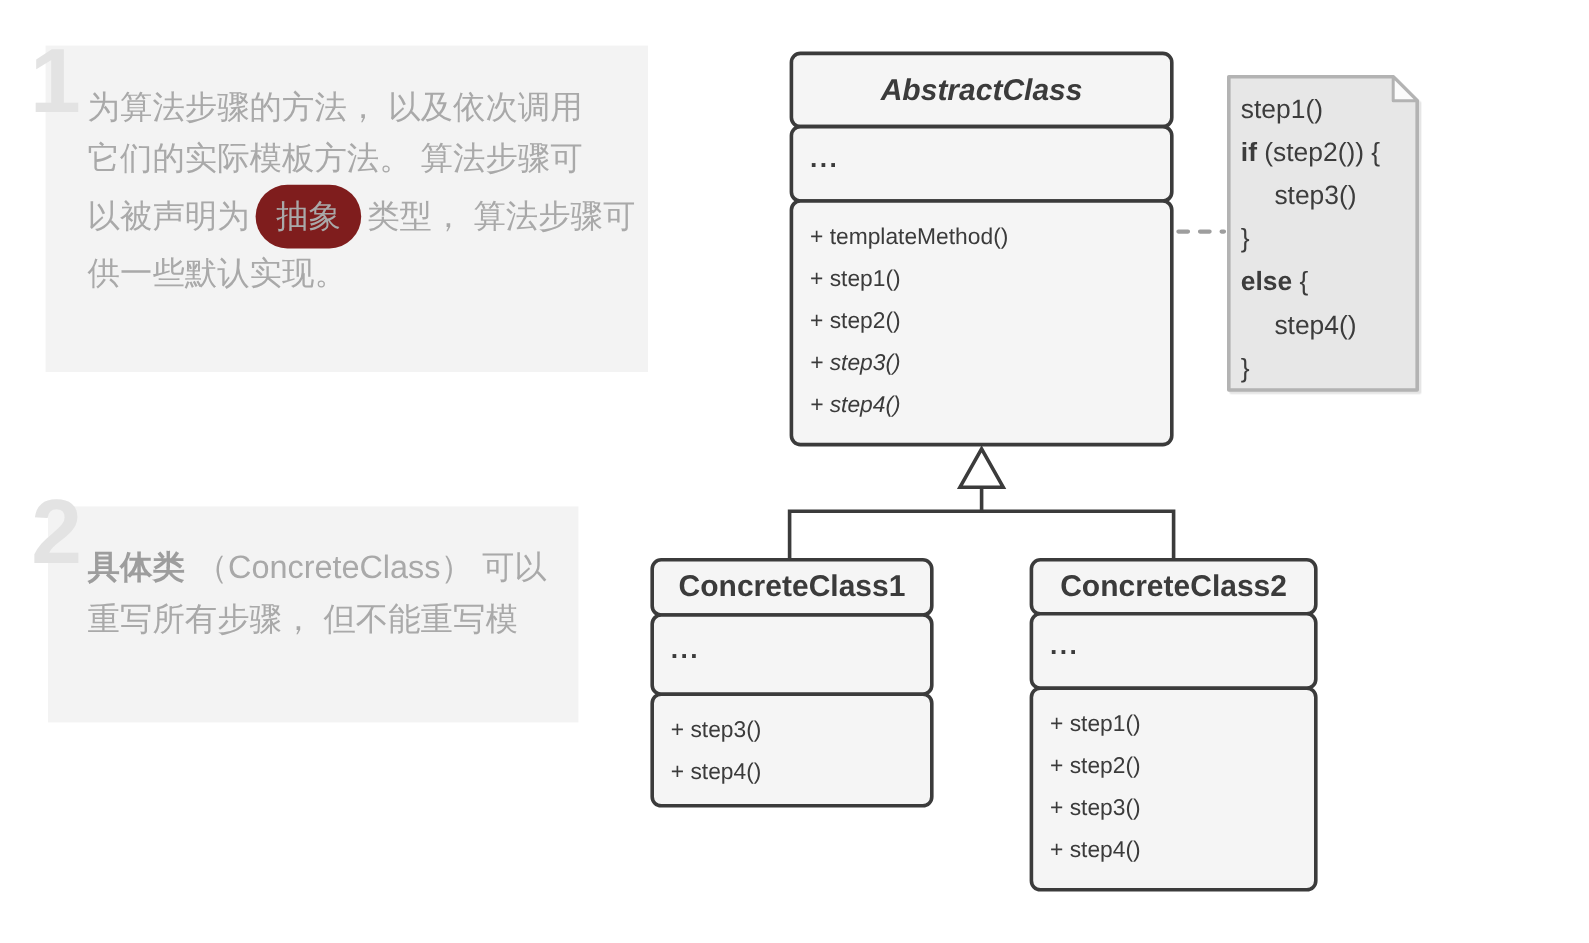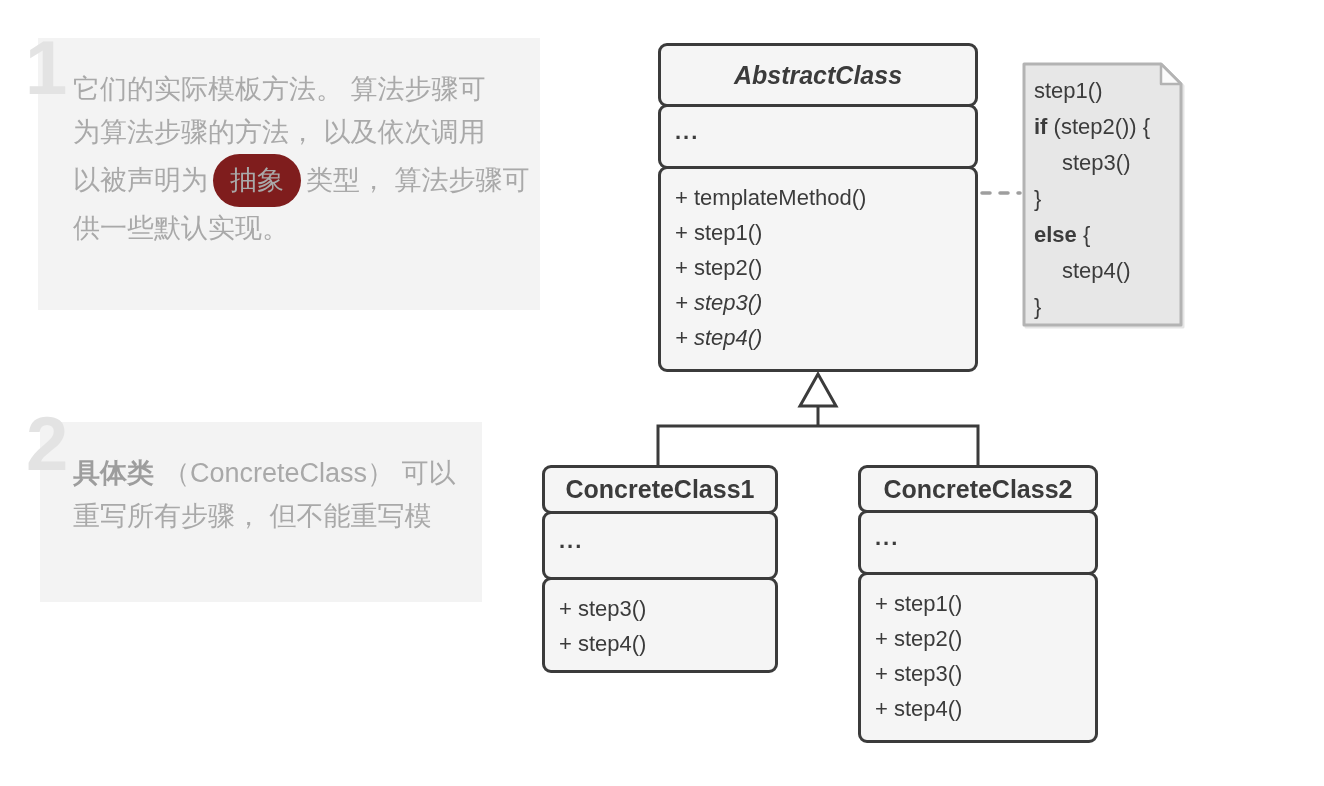--- a/index.html
+++ b/index.html
@@ -71,21 +71,21 @@
     font-size: 25px;
   }
   .italic-title { font-style: italic; }
   .comp-fields {
     font-weight: bold;
     font-size: 22px;
     letter-spacing: 2px;
     padding: 12px 0 0 14px;
   }
   .comp-methods {
-    font-size: 22px;
+    font-size: 19px;
     line-height: 35px;
     padding: 11px 0 0 14px;
   }
   .method-abstract { font-style: italic; }
 
   .uml-abstract { left: 658px; top: 43px; width: 320px; }
   .uml-abstract .comp-title   { height: 64px; }
   .uml-abstract .comp-fields  { height: 65px; box-sizing: border-box; }
   .uml-abstract .comp-methods { height: 206px; box-sizing: border-box; }
 
@@ -129,22 +129,22 @@
   }
 </style>
 </head>
 <body>
 
 <div class="canvas">
 
   <section class="panel panel-1">
     <div class="big-num">1</div>
     <div class="panel-text">
+      <div class="line"><span>为算法步骤的方法， 以及依次调用</span></div>
       <div class="line"><span>它们的实际模板方法。 算法步骤可</span></div>
-      <div class="line"><span>为算法步骤的方法， 以及依次调用</span></div>
       <div class="line"><span>以被声明为</span><span class="pill">抽象</span><span>类型， 算法步骤可</span></div>
       <div class="line"><span>供一些默认实现。</span></div>
     </div>
   </section>
 
   <section class="panel panel-2">
     <div class="big-num">2</div>
     <div class="panel-text">
       <div class="line"><b>具体类</b><span>（ConcreteClass） 可以</span></div>
       <div class="line"><span>重写所有步骤， 但不能重写模</span></div>

